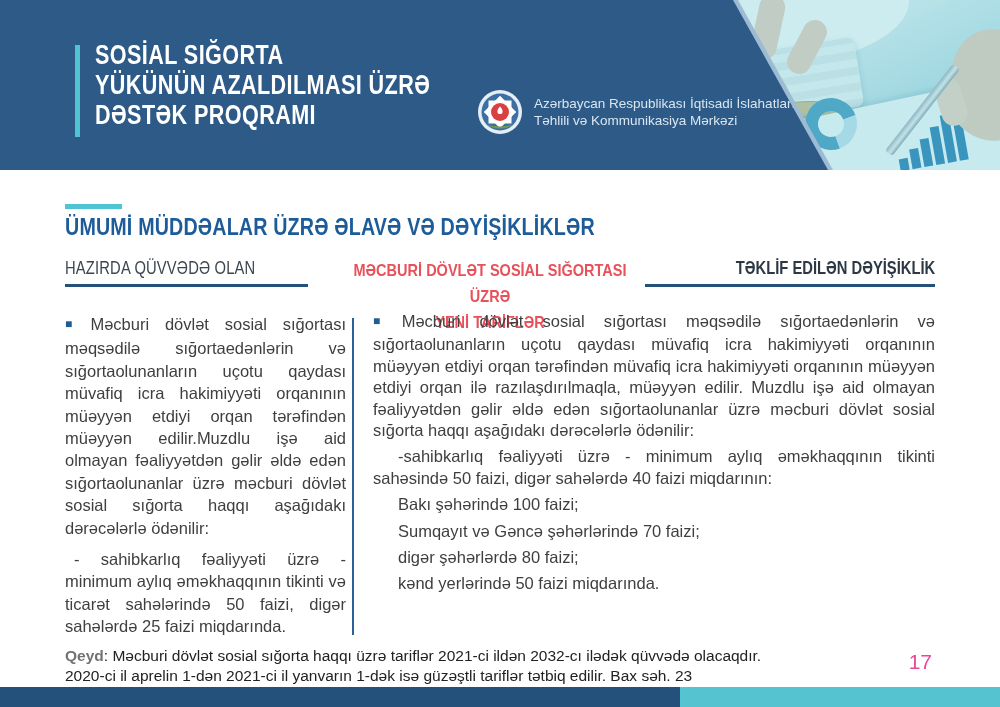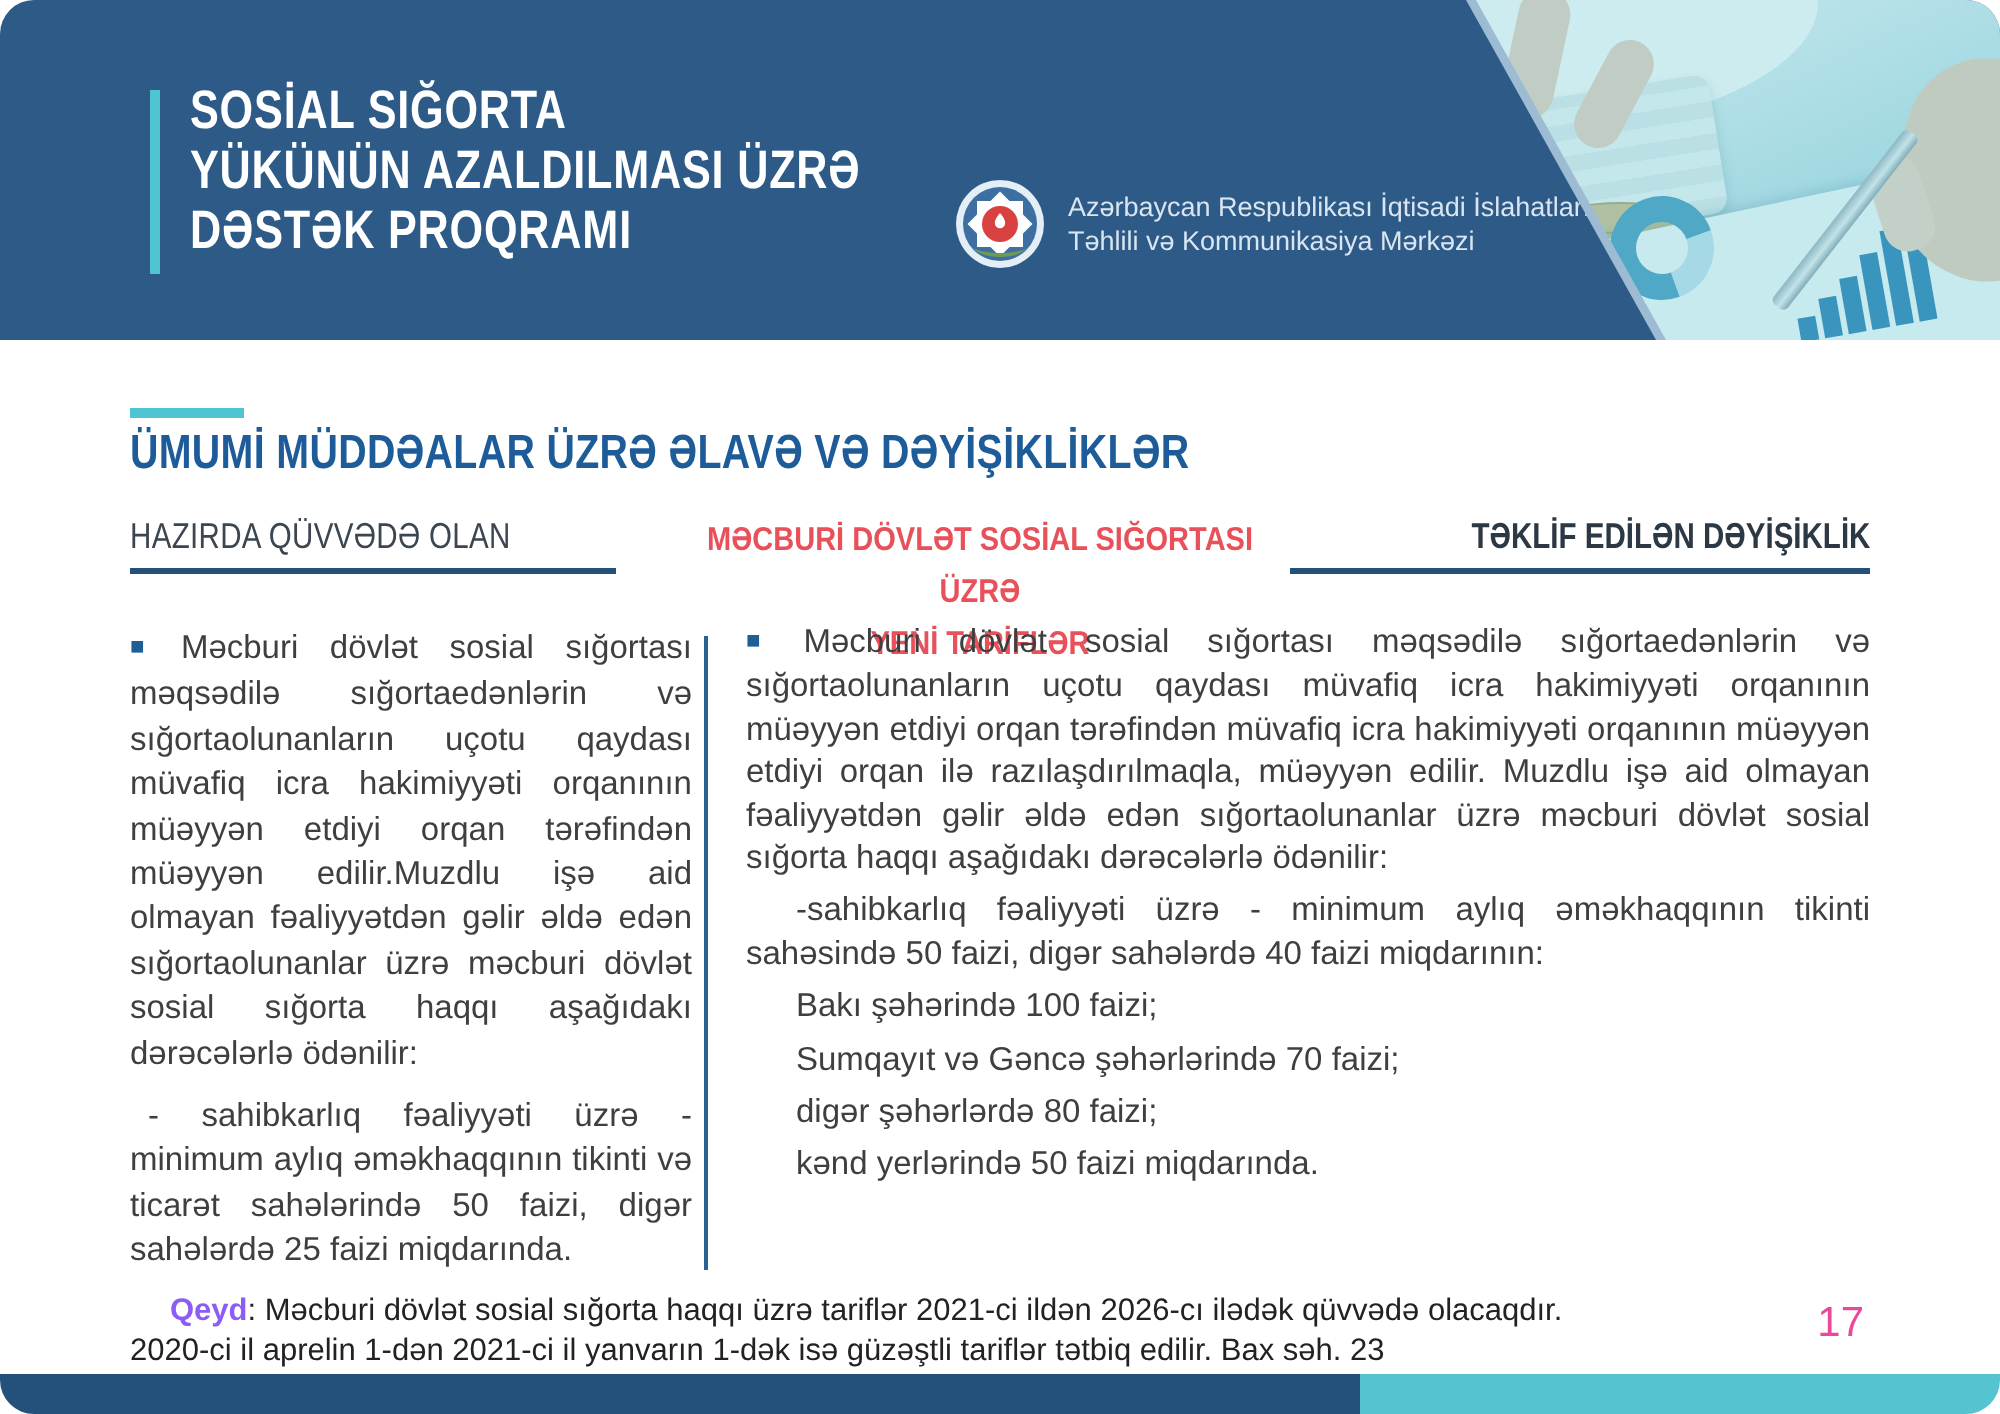--- a/index.html
+++ b/index.html
@@ -1,17 +1,17 @@
 <!DOCTYPE html>
 <html><head>
 <meta charset="utf-8">
 <style>
   * { margin:0; padding:0; box-sizing:border-box; }
   html,body { width:1000px; height:707px; background:#fff; font-family:"Liberation Sans", sans-serif; }
-  .page { position:relative; width:1000px; height:707px; background:#ffffff; overflow:hidden;border-radius:17px; }
+  .page { position:relative; width:1000px; height:707px; background:#ffffff; overflow:hidden; }
 
   
   .header-band { position:absolute; left:0; top:0; width:1000px; height:170px; background:#2d5a87; }
   .title-accent { position:absolute; left:75px; top:45px; width:5px; height:92px; background:#4fc4d2; }
   .header-title { position:absolute; left:95px; top:40px; width:520px; color:#ffffff; font-weight:bold;
                   font-size:27px; line-height:30px; letter-spacing:0.5px;
                   transform:scaleX(0.80); transform-origin:0 0; }
   .logo-block { position:absolute; left:476px; top:88px; display:flex; align-items:center; }
   .logo-block svg { width:48px; height:48px; }
   .org-name { margin-left:10px; color:#d9e6f2; font-size:13.5px; line-height:17px; }
@@ -64,21 +64,21 @@
   .col-left .p2 { text-indent:9px; }
   .col-divider { position:absolute; left:352px; top:318px; width:2px; height:317px; background:#2a6295; }
   .col-right { position:absolute; left:373px; top:311px; width:562px; color:#3f3f3f; font-size:16.5px;
                line-height:21.4px; text-align:justify; }
   .col-right p { margin-bottom:5px; }
   .col-right .item { text-indent:25px; }
   .bullet { color:#1d5f94; font-size:12px; margin-right:7px; position:relative; top:-2px; }
 
   
   .note { position:absolute; left:65px; top:646px; width:780px; color:#222; font-size:15.5px; line-height:19.5px; }
-  .note b { color:#8b5cf6;margin-left:20px; }
+  .note b { color:#737373; }
   .page-number { position:absolute; right:68px; top:650px; color:#ec4899; font-size:21px; }
   .bar-navy { position:absolute; left:0; bottom:0; width:680px; height:20px; background:#24517c; }
   .bar-teal { position:absolute; left:680px; bottom:0; width:320px; height:20px; background:#55c4d0; }
 </style>
 </head>
 <body>
 
 <div class="page">
 
   <div class="header-band">
@@ -153,20 +153,20 @@
   <div class="col-right">
     <p><span class="bullet">■</span><span>Məcburi dövlət sosial sığortası məqsədilə sığortaedənlərin və sığortaolunanların uçotu qaydası müvafiq icra hakimiyyəti orqanının müəyyən etdiyi orqan tərəfindən müvafiq icra hakimiyyəti orqanının müəyyən etdiyi orqan ilə razılaşdırılmaqla, müəyyən edilir. Muzdlu işə aid olmayan fəaliyyətdən gəlir əldə edən sığortaolunanlar üzrə məcburi dövlət sosial sığorta haqqı aşağıdakı dərəcələrlə ödənilir:</span></p>
     <p class="item">-sahibkarlıq fəaliyyəti üzrə - minimum aylıq əməkhaqqının tikinti sahəsində 50 faizi, digər sahələrdə 40 faizi miqdarının:</p>
     <p class="item">Bakı şəhərində 100 faizi;</p>
     <p class="item">Sumqayıt və Gəncə şəhərlərində 70 faizi;</p>
     <p class="item">digər şəhərlərdə 80 faizi;</p>
     <p class="item">kənd yerlərində 50 faizi miqdarında.</p>
   </div>
 
   <div class="note">
-    <div><b>Qeyd</b><span>: Məcburi dövlət sosial sığorta haqqı üzrə tariflər 2021-ci ildən 2026-cı ilədək qüvvədə olacaqdır.</span></div>
+    <div><b>Qeyd</b><span>: Məcburi dövlət sosial sığorta haqqı üzrə tariflər 2021-ci ildən 2032-cı ilədək qüvvədə olacaqdır.</span></div>
     <div>2020-ci il aprelin 1-dən 2021-ci il yanvarın 1-dək isə güzəştli tariflər tətbiq edilir. Bax səh. 23</div>
   </div>
   <div class="page-number">17</div>
 
   <div class="bar-navy"></div>
   <div class="bar-teal"></div>
 </div>
 
 </body></html>

